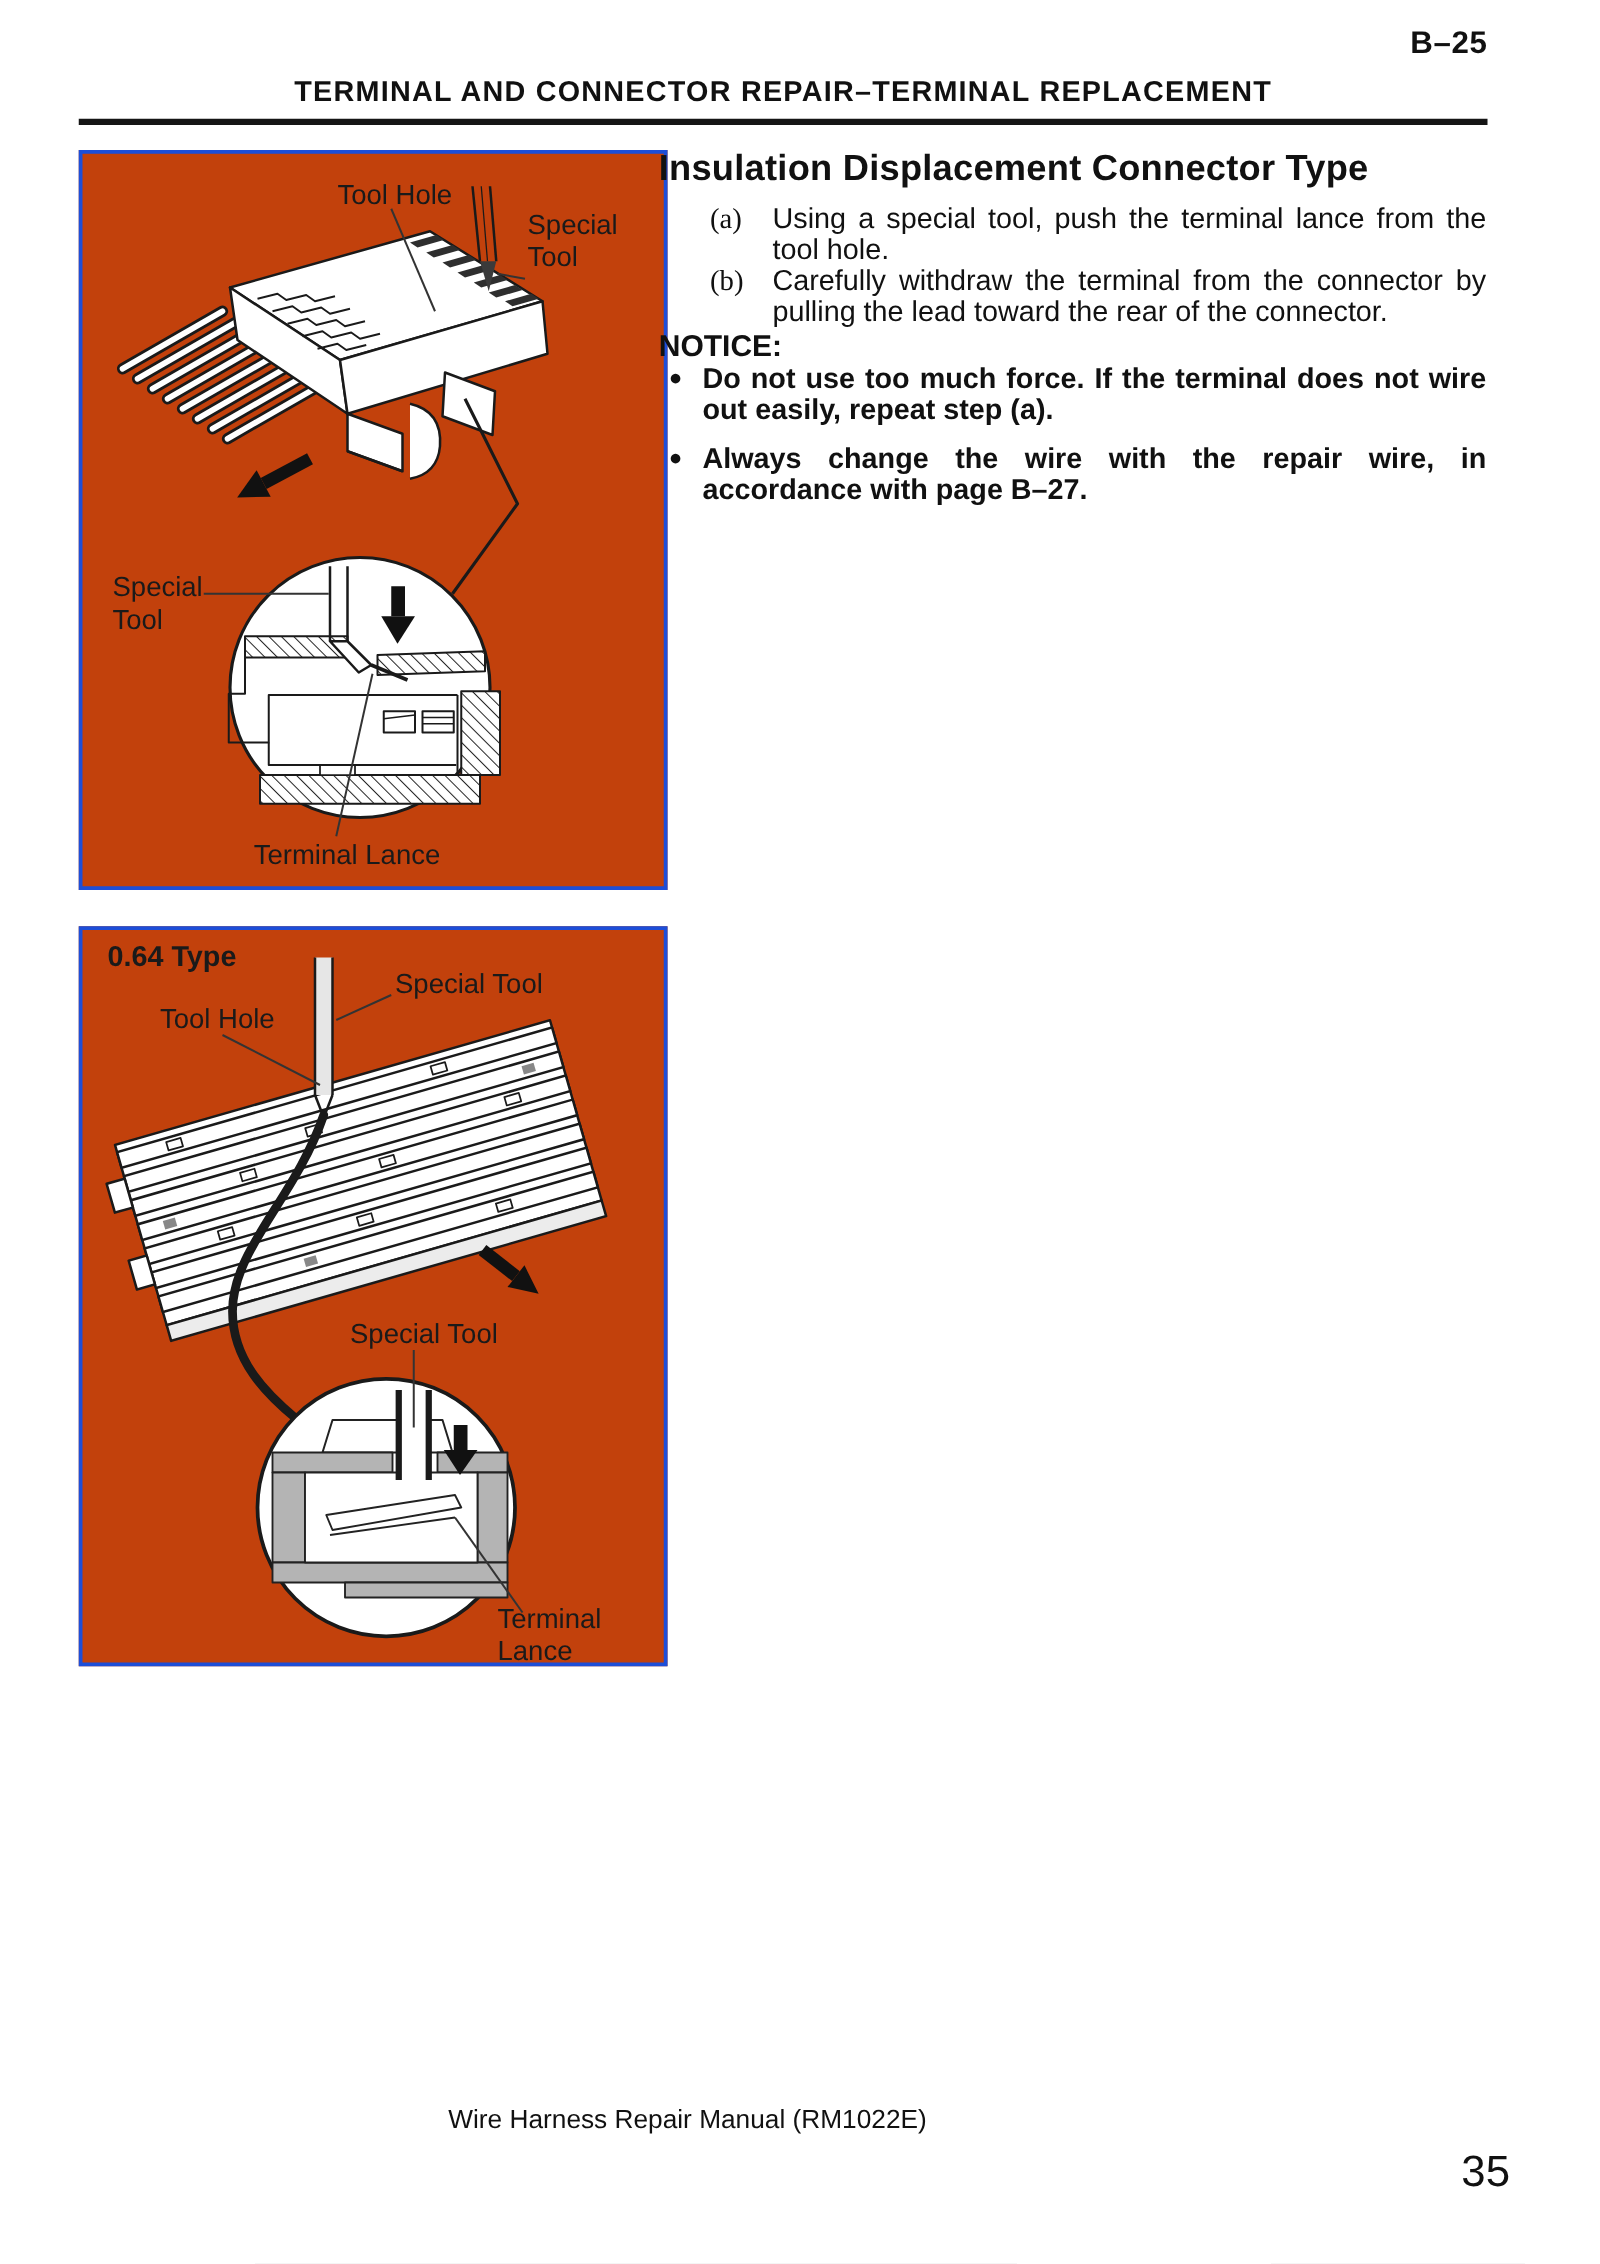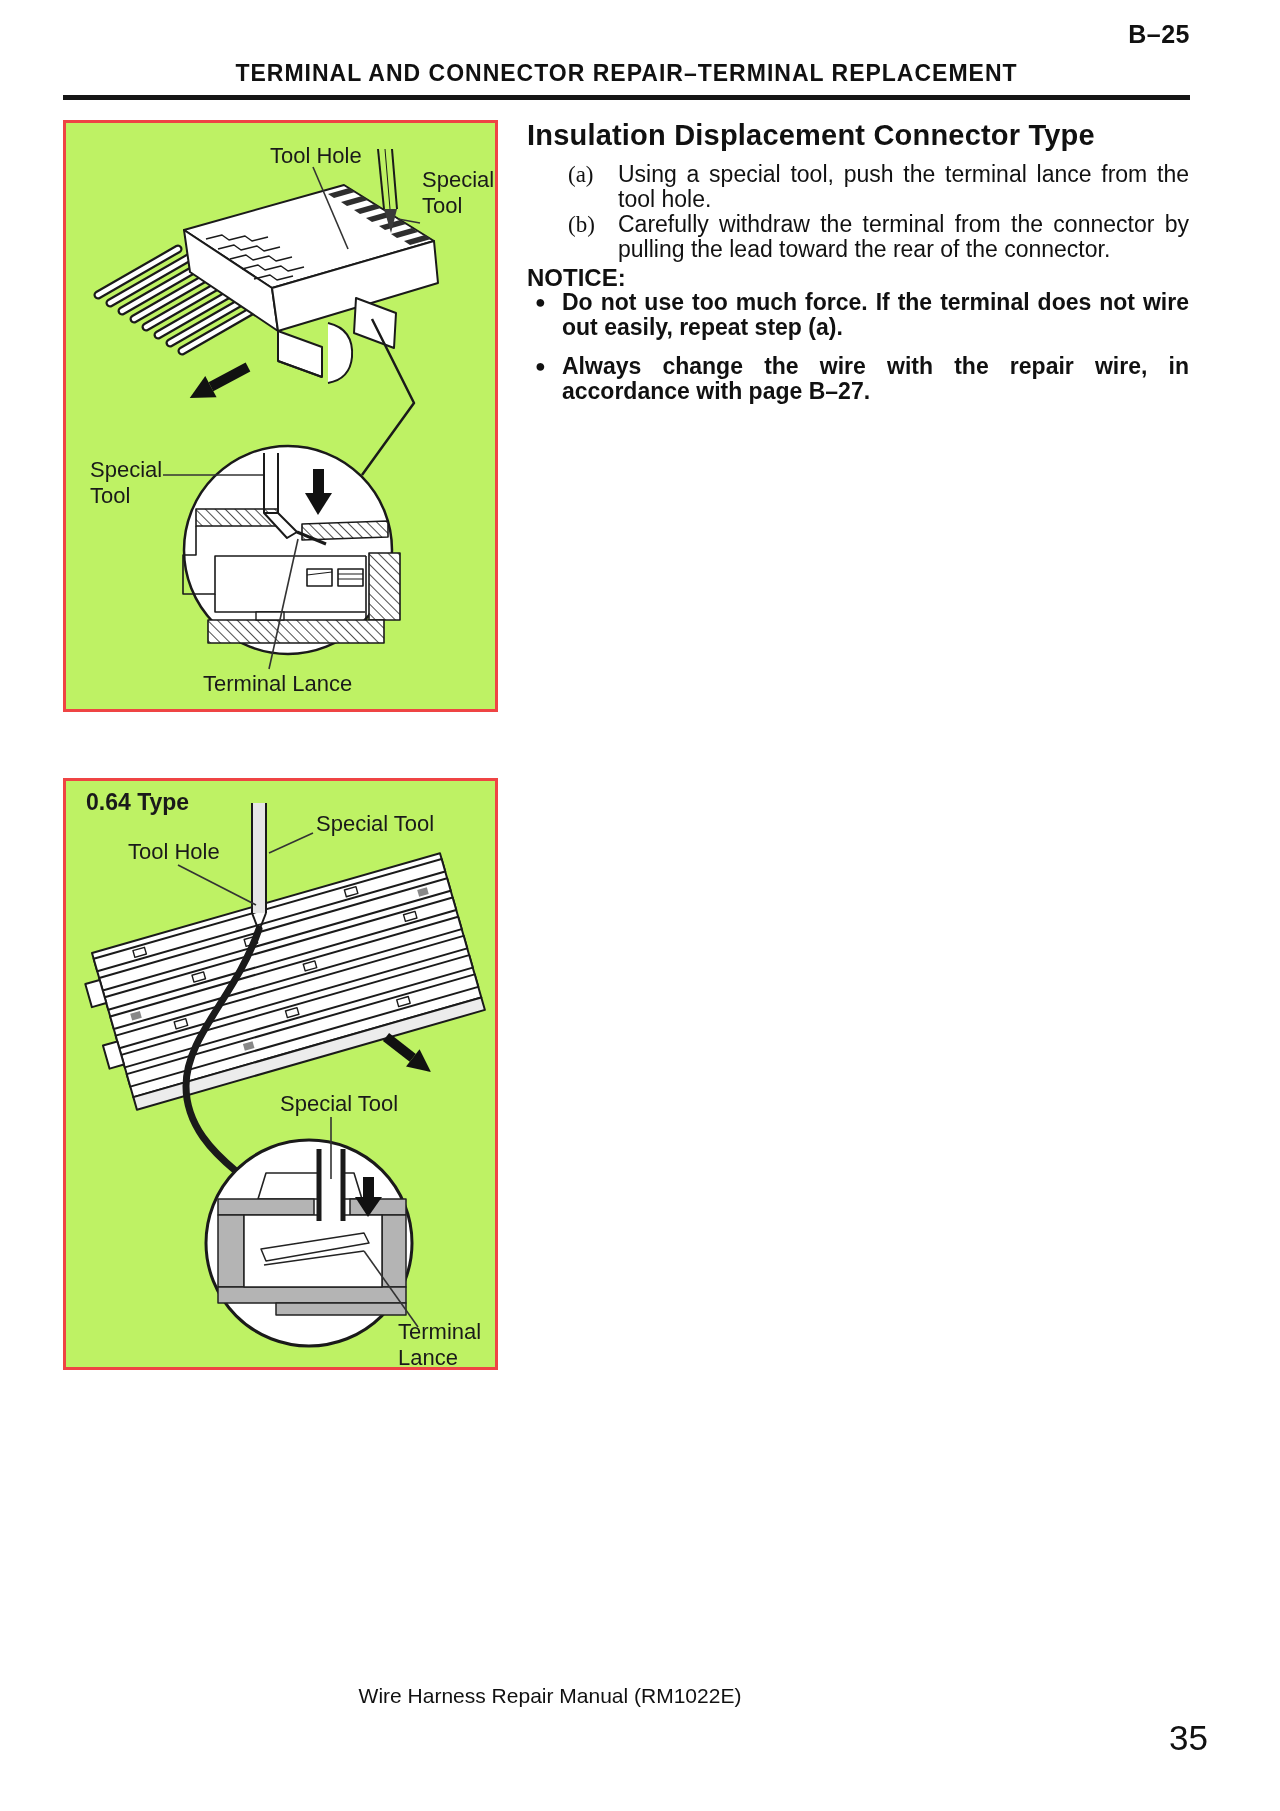--- a/index.html
+++ b/index.html
@@ -17,22 +17,22 @@
   .page-title{
     position:absolute; top:60px; left:63px; width:1127px;
     text-align:center; font-size:23px; font-weight:bold; letter-spacing:1px;
   }
   .title-rule{
     position:absolute; top:95px; left:63px; width:1127px; height:5px;
     background:#151515;
   }
   
   .figbox{
-    position:absolute; left:63px; width:435px; height:592px;
-    border:3px solid #ef4444; box-sizing:border-box; background:#bef264;
+    position:absolute; left:63px; width:471px; height:592px;
+    border:3px solid #1d4ed8; box-sizing:border-box; background:#c2410c;
   }
   .figbox svg{position:absolute; left:0; top:0;}
   .fig-label{
     position:absolute; font-size:22px; line-height:1.16; color:#1a1a1a;
   }
   .fig-label.bold{font-weight:bold; font-size:23px;}
   .nowrap{white-space:nowrap;}
   
   .rcol{position:absolute; left:527px; top:120px; width:662px;}
   .rcol h2{
@@ -178,21 +178,21 @@
           <line x1="232" y1="416" x2="203" y2="546"></line>
         </g>
       </g>
     </svg>
     <div class="fig-label nowrap" style="left:204px; top:20px;">Tool Hole</div>
     <div class="fig-label" style="left:356px; top:44px; width:78px;">Special Tool</div>
     <div class="fig-label" style="left:24px; top:334px; width:80px;">Special Tool</div>
     <div class="fig-label nowrap" style="left:137px; top:548px;">Terminal Lance</div>
   </div>
 
-  <div class="figbox" style="top:778px;">
+  <div class="figbox" style="top:741px;">
     <svg width="429" height="586" viewBox="0 0 429 586">
       <g stroke="#1a1a1a" stroke-width="2" fill="none" stroke-linejoin="round">
 
         <g transform="translate(26,172) rotate(-16)">
           <rect x="0" y="0" width="362" height="150" fill="#fff"></rect>
           <rect x="0" y="6" width="362" height="13" fill="#fff"></rect>
           <rect x="0" y="26" width="362" height="13" fill="#fff"></rect>
           <rect x="0" y="46" width="362" height="13" fill="#fff"></rect>
           <rect x="0" y="66" width="362" height="13" fill="#fff"></rect>
           <rect x="0" y="86" width="362" height="13" fill="#fff"></rect>

